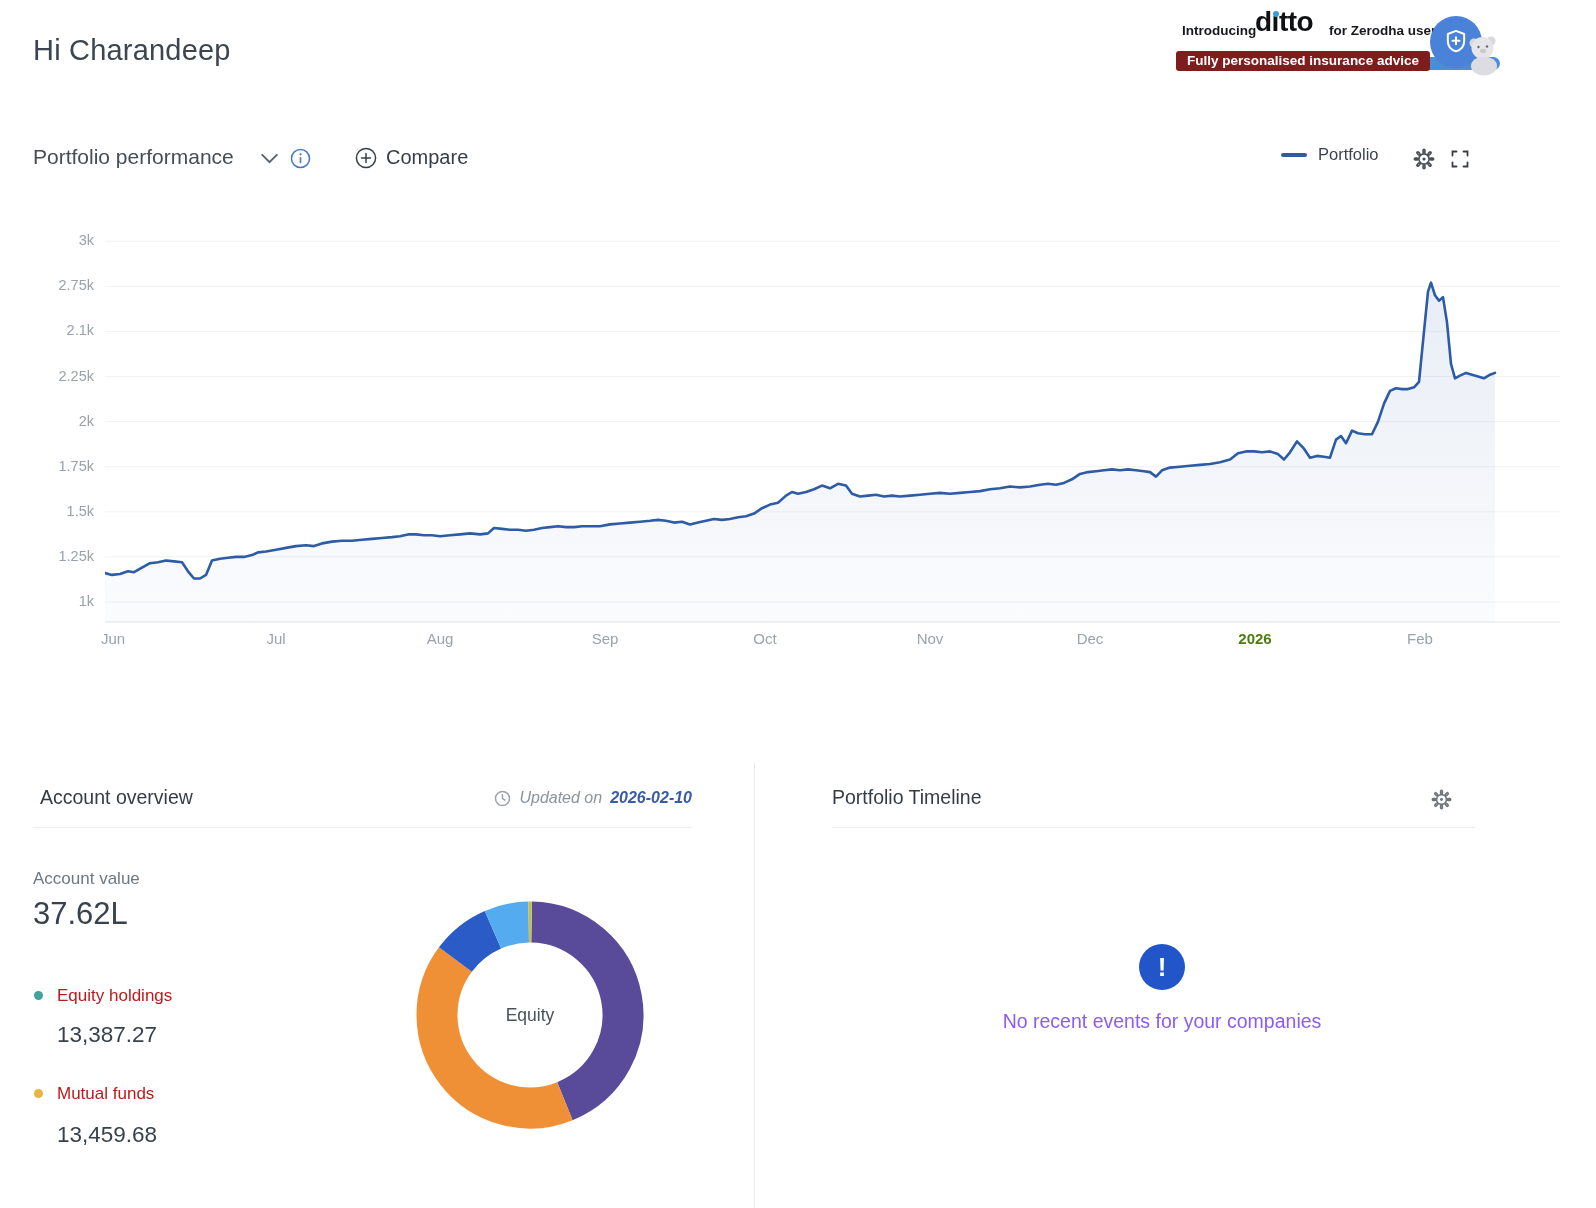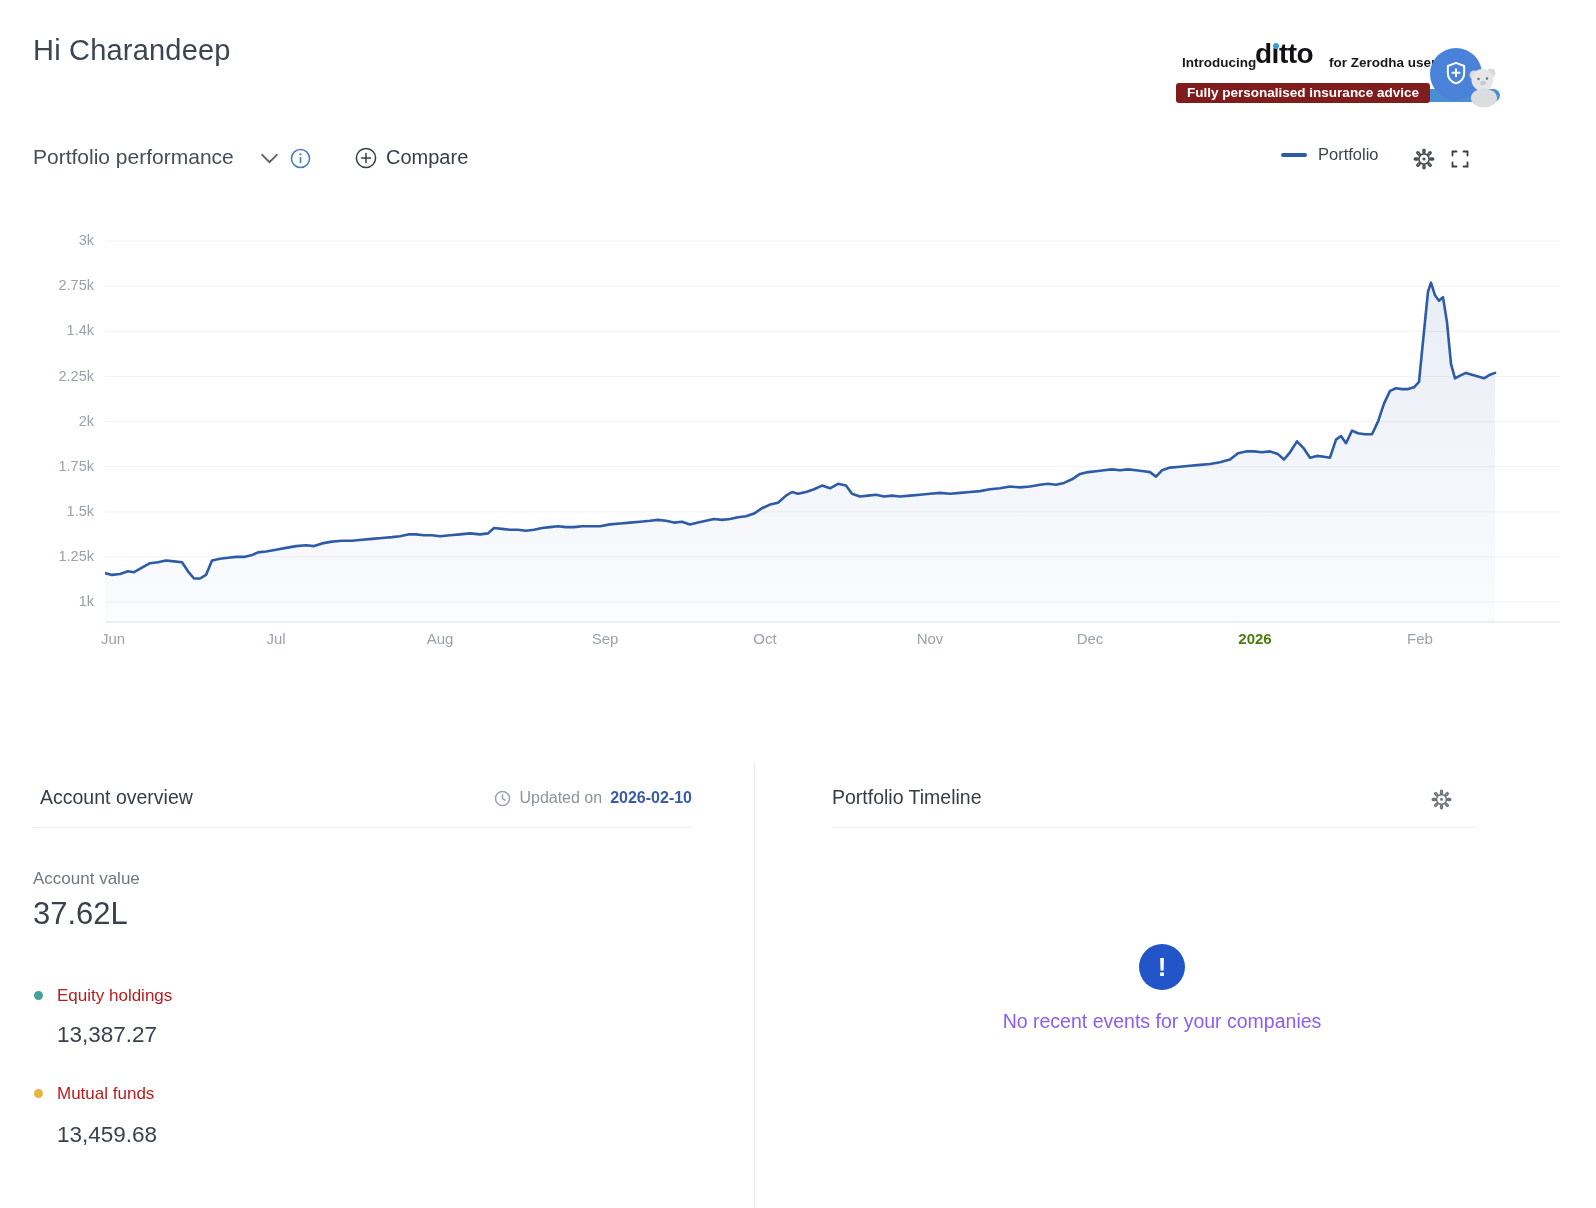--- a/index.html
+++ b/index.html
@@ -3,21 +3,21 @@
 <meta charset="utf-8">
 <style>
   * { margin:0; padding:0; box-sizing:border-box; }
   html,body { background:#fff; }
   body { font-family:"Liberation Sans", sans-serif; }
   .page { position:relative; width:1596px; height:1208px; background:#fff; overflow:hidden; }
 
   .greeting { position:absolute; left:33px; top:34px; font-size:29px; color:#3c4650; font-weight:400; letter-spacing:.2px; }
 
   
-  .banner { position:absolute; left:1158px; top:44px; width:340px; height:64px; cursor:pointer; }
+  .banner { position:absolute; left:1158px; top:12px; width:340px; height:64px; cursor:pointer; }
   .banner-intro { position:absolute; left:24px; top:11px; font-size:13.5px; font-weight:700; color:#16181c; }
   .banner-brand { position:absolute; left:97px; top:-6px; font-size:28px; font-weight:700; color:#101114; letter-spacing:-0.5px; }
   .banner-brand .tittle { position:absolute; left:18px; top:5px; width:6px; height:6px; border-radius:50%; }
   .banner-suffix { position:absolute; left:171px; top:11px; font-size:13.5px; font-weight:700; color:#16181c; }
   .banner-pill { position:absolute; left:18px; top:39px; width:254px; height:20px; border-radius:3px;
                  color:#fff; font-size:13.5px; font-weight:700; text-align:center; line-height:20px; }
   .banner-swoosh { position:absolute; left:250px; top:45px; width:92px; height:13px; border-radius:0 8px 8px 0; }
   .banner-circle { position:absolute; left:272px; top:4px; width:52px; height:52px; border-radius:50%;
                    display:flex; align-items:center; justify-content:center; }
   .banner-teddy { position:absolute; left:306px; top:22px; }
@@ -137,21 +137,21 @@
       <path d="M1.5 5.5v-4h4"></path>
         <path d="M12.5 1.5h4v4"></path>
         <path d="M16.5 12.5v4h-4"></path>
         <path d="M5.5 16.5h-4v-4"></path>
     </svg>
   </button>
 
   <div id="ytick-layer">
       <div class="ytick" style="top: 232.2px;">3k</div>
       <div class="ytick" style="top: 277.3px;">2.75k</div>
-      <div class="ytick" style="top: 322.4px;">1.4k</div>
+      <div class="ytick" style="top: 322.4px;">2.1k</div>
       <div class="ytick" style="top: 367.5px;">2.25k</div>
       <div class="ytick" style="top: 412.6px;">2k</div>
       <div class="ytick" style="top: 457.7px;">1.75k</div>
       <div class="ytick" style="top: 502.8px;">1.5k</div>
       <div class="ytick" style="top: 547.9px;">1.25k</div>
       <div class="ytick" style="top: 593px;">1k</div>
     </div>
   <svg id="perf-svg" class="chart-area" viewBox="0 0 1455 400">
       <defs>
         <linearGradient id="areaFill" x1="0" y1="0" x2="0" y2="1">
@@ -180,41 +180,51 @@
       <div class="xtick" style="left: 765px;">Oct</div>
       <div class="xtick" style="left: 930px;">Nov</div>
       <div class="xtick" style="left: 1090px;">Dec</div>
       <div class="xtick bold" style="left: 1255px;">2026</div>
       <div class="xtick" style="left: 1420px;">Feb</div>
     </div>
 
   <div class="vdivider"></div>
 
   <div class="section-title" style="left:40px; top:786px;">Account overview</div>
-  <div class="updated" style="right:904px;">
+  <div class="updated" style="right:904px;font-style:italic;">
     <svg width="17" height="17" viewBox="0 0 16 16" fill="none" stroke="#9aa2ab" stroke-width="1.4" stroke-linecap="round">
       <circle cx="8" cy="8" r="6.6"></circle>
         <path d="M8 4.5V8l2.3 1.6"></path>
     </svg>
     <span class="updated-prefix">Updated on</span>
     <span class="updated-date">2026-02-10</span>
   </div>
   <div class="hdivider" style="left:33px; top:827px; width:659px;"></div>
 
   <div class="acc-label">Account value</div>
   <div class="acc-value">37.62L</div>
 
   <span class="hold-dot" style="left: 34px; top: 991px; background: rgb(67, 163, 153);"></span>
   <div class="hold-label" style="left:57px; top:986px;">Equity holdings</div>
   <div class="hold-value" style="left:57px; top:1022px;">13,387.27</div>
 
   <span class="hold-dot" style="left: 34px; top: 1089px; background: rgb(232, 181, 64);"></span>
   <div class="hold-label" style="left:57px; top:1084px;">Mutual funds</div>
   <div class="hold-value" style="left:57px; top:1122px;">13,459.68</div>
 
+  <div class="donut-wrap">
+    <svg id="donut-svg" width="236" height="236" viewBox="0 0 236 236">
+        <path d="M119.62 25.01 A93 93 0 0 1 152.90 204.20" fill="none" stroke="#5a4a9a" stroke-width="41"></path>
+        <path d="M152.90 204.20 A93 93 0 0 1 43.38 62.50" fill="none" stroke="#ef9036" stroke-width="41"></path>
+        <path d="M43.38 62.50 A93 93 0 0 1 80.95 32.70" fill="none" stroke="#2b5bc7" stroke-width="41"></path>
+        <path d="M80.95 32.70 A93 93 0 0 1 116.70 25.01" fill="none" stroke="#54abef" stroke-width="41"></path>
+        <path d="M116.70 25.01 A93 93 0 0 1 119.62 25.01" fill="none" stroke="#c9bd4b" stroke-width="41"></path>
+      </svg>
+    <div class="donut-center">Equity</div>
+  </div>
 
   <div class="section-title" style="left:832px; top:786px;">Portfolio Timeline</div>
   <button class="icon-btn" style="left:1431px; top:789px;">
     <svg width="21" height="21" viewBox="0 0 24 24" fill="none" stroke="#6e747c" stroke-width="1.8">
       <g stroke-linecap="round">
         <rect x="11" y="1.5" width="2" height="4" rx="1" transform="rotate(0 12 12)"></rect>
         <rect x="11" y="1.5" width="2" height="4" rx="1" transform="rotate(45 12 12)"></rect>
         <rect x="11" y="1.5" width="2" height="4" rx="1" transform="rotate(90 12 12)"></rect>
         <rect x="11" y="1.5" width="2" height="4" rx="1" transform="rotate(135 12 12)"></rect>
         <rect x="11" y="1.5" width="2" height="4" rx="1" transform="rotate(180 12 12)"></rect>

